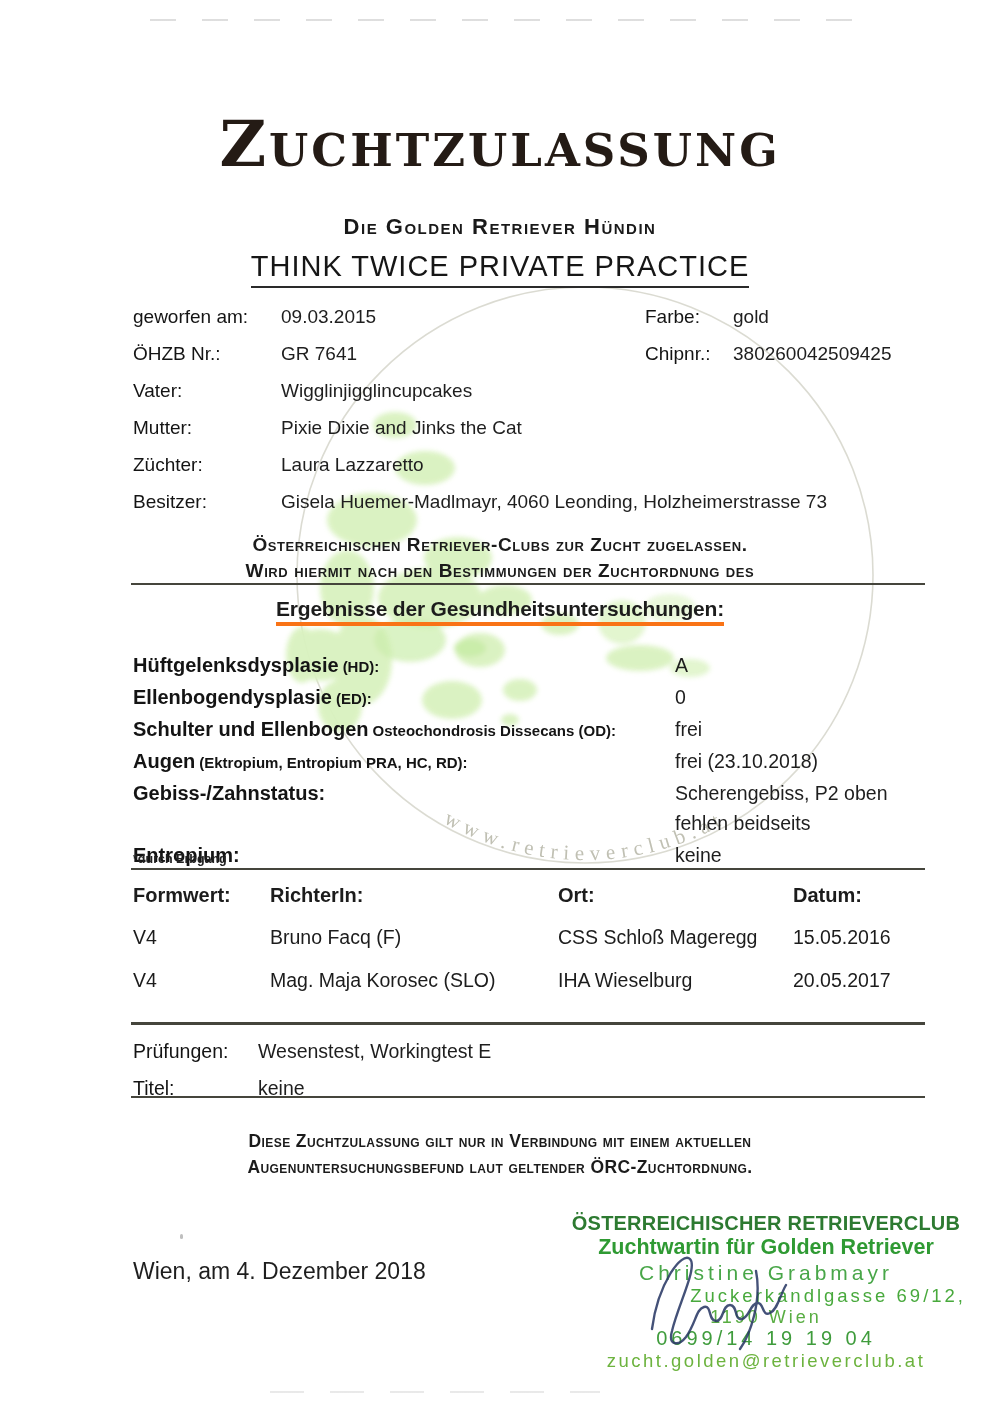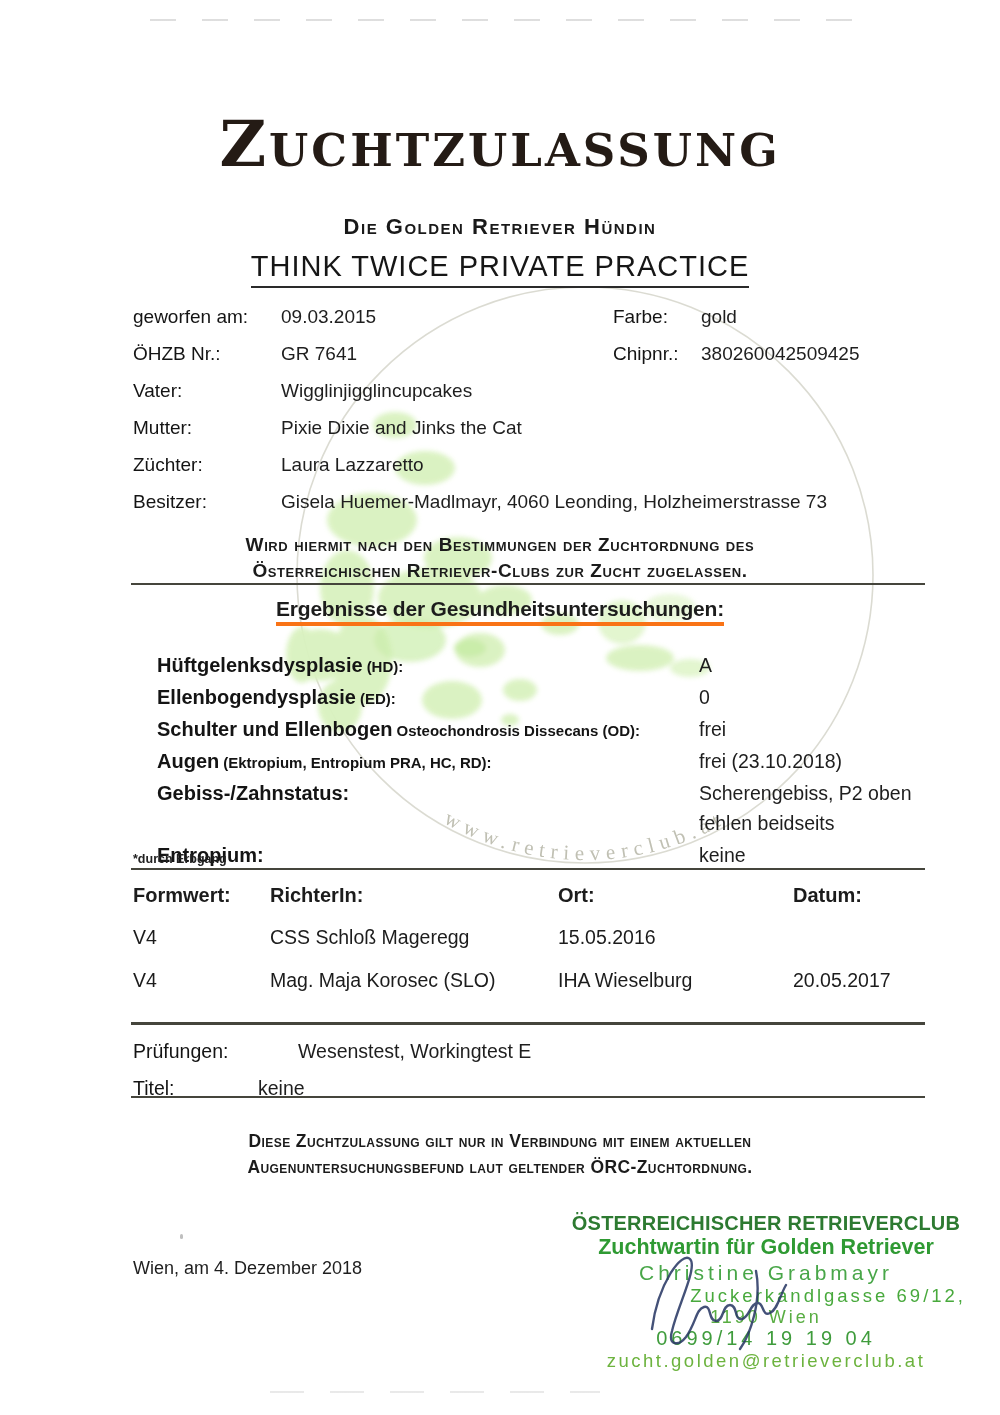--- a/index.html
+++ b/index.html
@@ -24,58 +24,58 @@
     letter-spacing:1.5px; color:#191919;
   }
   .dog-name { top:250px; font-size:29px; letter-spacing:1px; color:#161616; }
   .dog-name span { display:inline-block; border-bottom:2px solid #2a2a2a; padding-bottom:3px; }
 
   .info { top:306px; left:133px; width:800px; }
   .info-row { display:flex; height:37px; align-items:flex-start; font-size:19px; }
   .lbl { font-weight:400; color:#141414; }
   .w148 { width:148px; flex:0 0 148px; }
   .w332 { width:332px; flex:0 0 332px; }
-  .w88  { width:88px;  flex:0 0 88px; }
+  .w88  { width:88px;  flex:0 0 88px;margin-left:32px; }
   .val { color:#1e1e1e; }
 
   .statement { top:532px; font-variant:small-caps; font-weight:700; font-size:19px;
     letter-spacing:0.6px; line-height:26px; color:#1b1b1b; }
 
   .rule { left:131px; width:794px; height:0; border-top:2px solid #45453c; }
   .rule-1 { top:583px; }
   .rule-2 { top:868px; }
   .rule-3 { top:1022px; border-top-width:3px; }
   .rule-4 { top:1096px; border-top-width:2px; }
 
   .health-heading { top:597px; font-weight:700; font-size:21px; letter-spacing:-0.2px; }
   .health-heading span { display:inline-block; border-bottom:4px solid #f97316; padding-bottom:1px; }
 
   .health { top:638px; left:133px; width:800px; padding-top:12px; }
-  .h-row { display:flex; height:32px; align-items:baseline;margin-left:24px; }
+  .h-row { display:flex; height:32px; align-items:baseline; }
   .h-row.tall { height:62px; }
   .h-label { width:542px; flex:0 0 542px; }
   .h-big { font-weight:700; font-size:20px; color:#141414; }
   .h-small { font-weight:700; font-size:15px; color:#141414; margin-left:4px; }
   .h-value { font-size:19.5px; color:#1e1e1e; line-height:30px; }
   .footnote { top:852px; left:133px; font-size:12.5px; font-weight:600; color:#222; }
 
   .judges { top:884px; left:133px; width:792px; }
   .j-row { display:grid; grid-template-columns:137px 288px 235px 1fr; }
   .j-head { font-weight:700; font-size:20px; margin-bottom:19px; }
   .j-data { font-size:19.5px; margin-bottom:20px; }
 
   .flexrow { display:flex; font-size:19.5px; }
-  .pruef { top:1040px; left:133px;gap:40px; }
+  .pruef { top:1040px; left:133px; }
   .titel { top:1077px; left:133px; }
   .w125 { width:125px; flex:0 0 125px; }
 
   .notice { top:1128px; font-variant:small-caps; font-weight:700; font-size:17.5px;
     letter-spacing:0.4px; line-height:26px; color:#1b1b1b; }
 
-  .place-date { top:1258px; left:133px; font-size:18px; color:#1e1e1e;text-align:center; }
+  .place-date { top:1258px; left:133px; font-size:23px; color:#1e1e1e;text-align:center; }
 
   .stamp { top:1211px; left:566px; width:400px; text-align:center; z-index:1; }
   .st-org   { font-weight:700; font-size:20px;   line-height:24px; letter-spacing:0.2px; }
   .st-role  { font-weight:700; font-size:21.5px; line-height:25px; }
   .st-name  { font-size:21px;   line-height:25px; letter-spacing:4px; }
   .st-street{ font-size:18.5px; line-height:22px; letter-spacing:3px;text-align:right; }
   .st-city  { font-size:18px;   line-height:20px; letter-spacing:3px; }
   .st-phone { font-size:20px;   line-height:22px; letter-spacing:4px; }
   .st-email { font-size:18.5px; line-height:23px; letter-spacing:2.5px; }
 
@@ -163,22 +163,22 @@
       <span class="lbl w148">Züchter:</span>
       <span class="val">Laura Lazzaretto</span>
     </div>
     <div class="info-row">
       <span class="lbl w148">Besitzer:</span>
       <span class="val">Gisela Huemer-Madlmayr, 4060 Leonding, Holzheimerstrasse 73</span>
     </div>
   </div>
 
   <div class="layer z1 centered statement">
+    <div>Österreichischen Retriever-Clubs zur Zucht zugelassen.</div>
     <div>Wird hiermit nach den Bestimmungen der Zuchtordnung des</div>
-    <div>Österreichischen Retriever-Clubs zur Zucht zugelassen.</div>
   </div>
 
   <div class="layer z1 rule rule-1"></div>
 
   <div class="layer z1 centered health-heading">
     <span>Ergebnisse der Gesundheitsuntersuchungen:</span>
   </div>
 
   <div class="layer z1 health">
     <div class="h-row">
@@ -215,20 +215,21 @@
 
   <div class="layer z1 judges">
     <div class="j-row j-head">
       <span>Formwert:</span>
       <span>RichterIn:</span>
       <span>Ort:</span>
       <span>Datum:</span>
     </div>
     <div class="j-row j-data">
       <span>V4</span>
+      <span>Bruno Facq (F)</span>
       <span>CSS Schloß Mageregg</span>
       <span>15.05.2016</span>
     </div>
     <div class="j-row j-data">
       <span>V4</span>
       <span>Mag. Maja Korosec (SLO)</span>
       <span>IHA Wieselburg</span>
       <span>20.05.2017</span>
     </div>
   </div>

